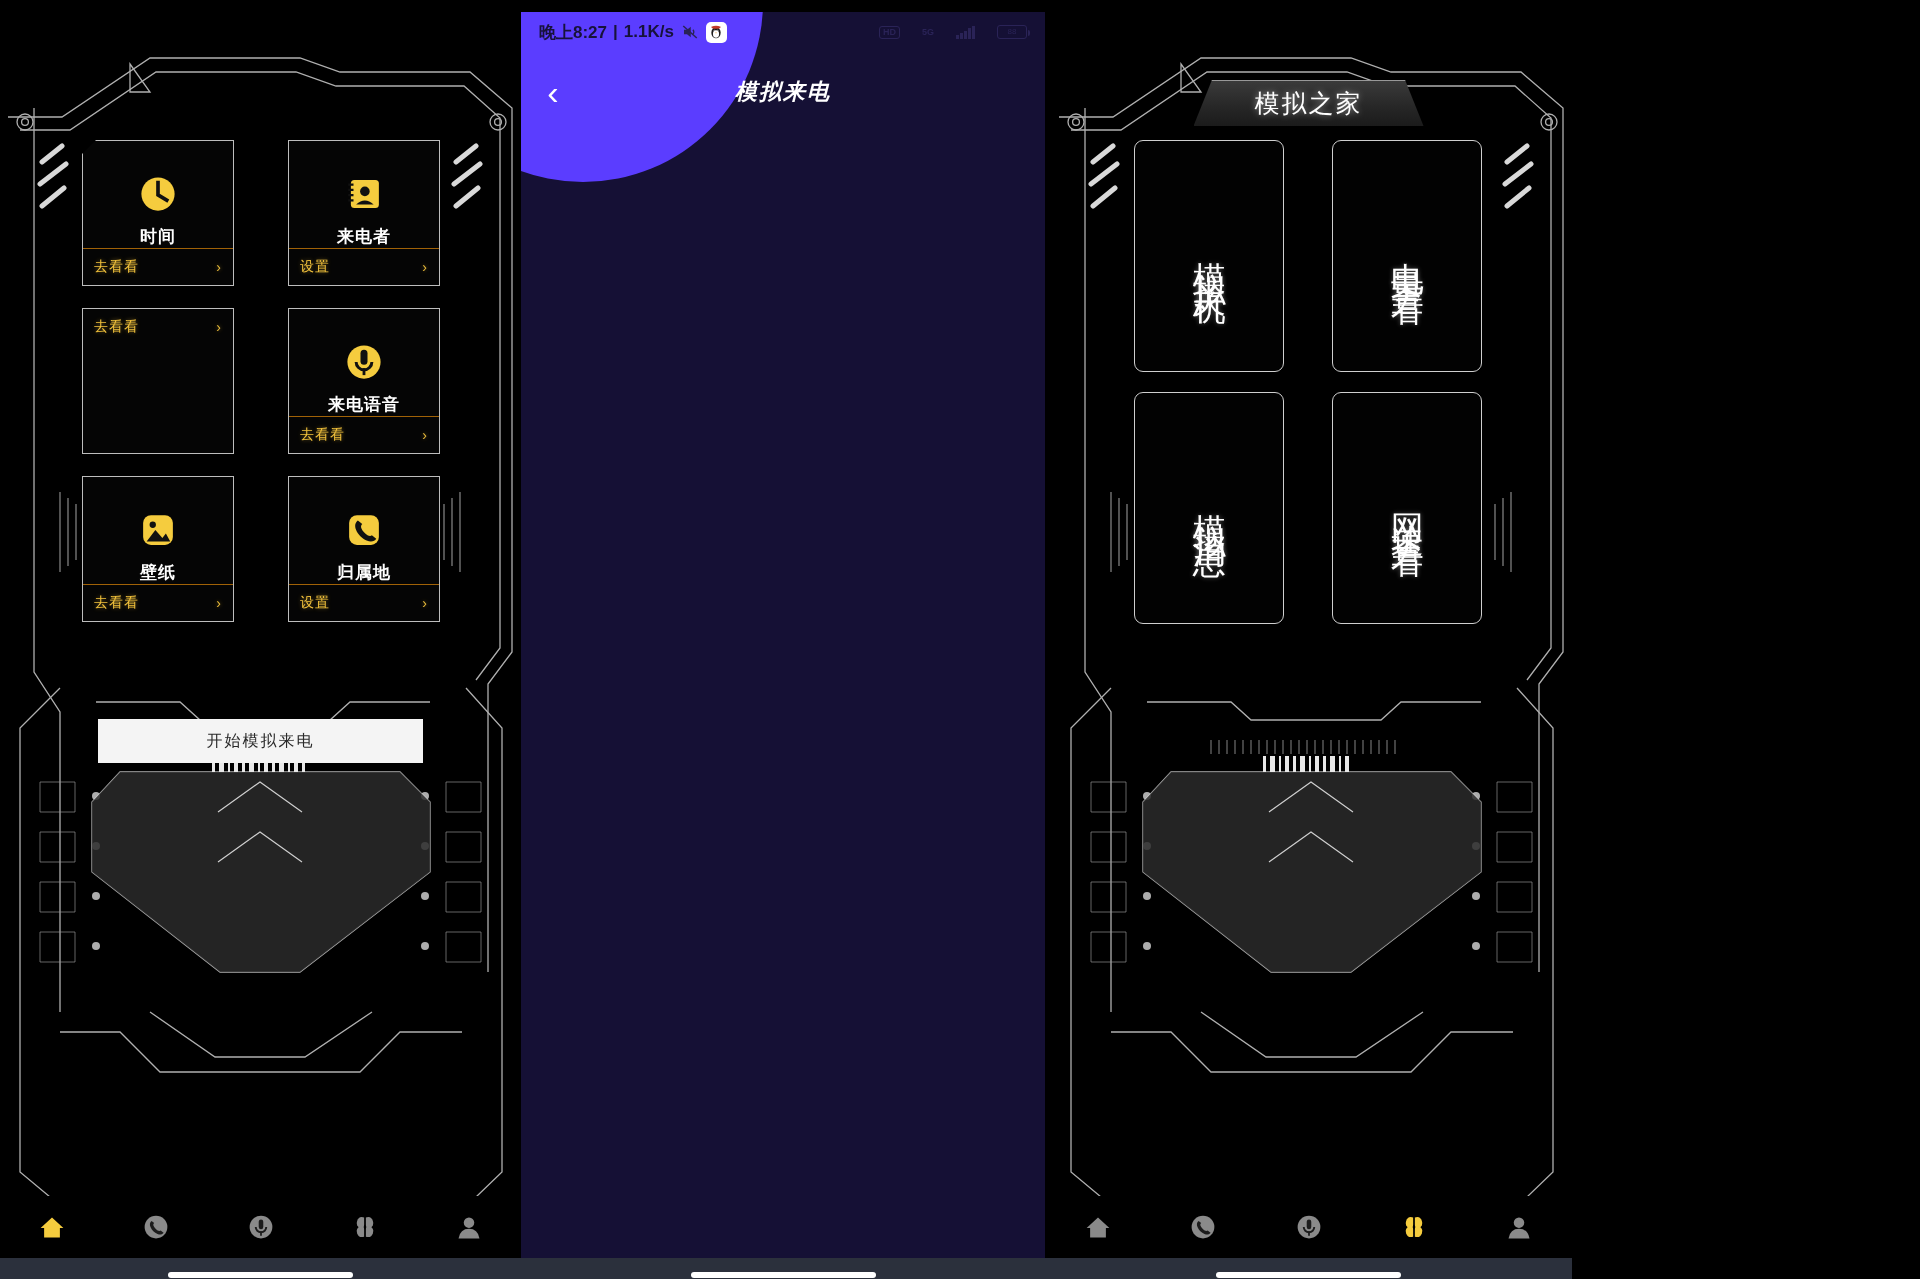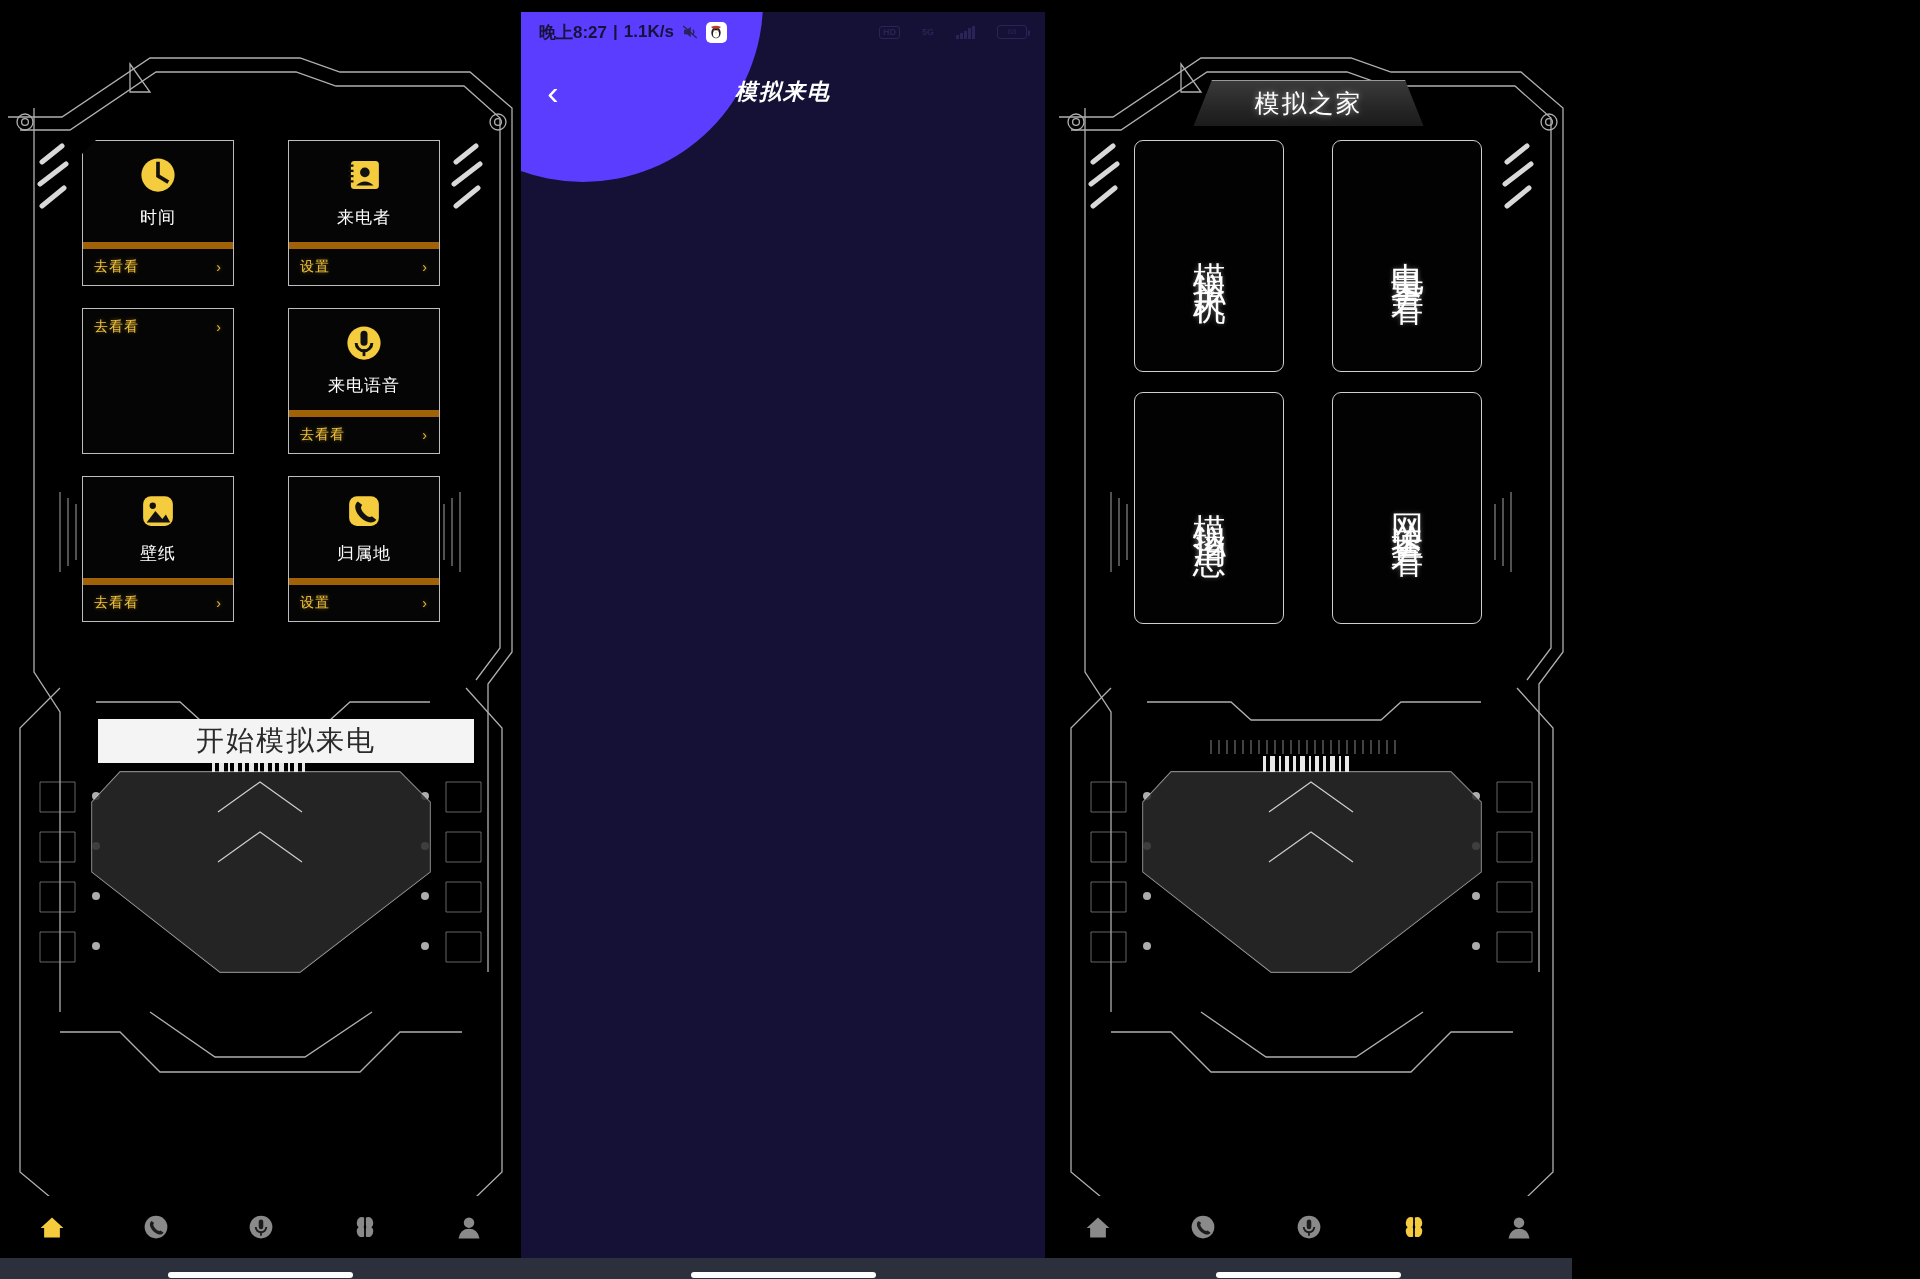--- a/index.html
+++ b/index.html
@@ -46,38 +46,39 @@
     position:absolute; left:82px; top:128px; width:358px;
     display:grid; grid-template-columns:152px 152px; gap:22px 54px;
   }
   .card {
     border:1px solid #bdbdbd; background:#050505;
     position:relative;
   }
   .card.corner-tl { clip-path:polygon(14px 0,100% 0,100% 100%,0 100%,0 14px); }
   .card-top {
     height:108px; display:flex; flex-direction:column;
-    align-items:center; justify-content:center; gap:10px;
-    border-bottom:7px solid #a16207;
+    align-items:center; justify-content:flex-end; gap:10px;
+    border-bottom:1px solid #a16207;
+    font-weight:bold;
   }
   .card-icon { width:42px; height:42px; display:block; }
   .card-label { color:#fff; font-size:17px; letter-spacing:1px; }
   .card-foot {
     height:36px; display:flex; align-items:center;
     justify-content:space-between; padding:0 11px;text-align:right;
   }
   .card-foot span { color:#f2c23c; font-size:14px; letter-spacing:1px;
     text-shadow:0 0 4px rgba(242,194,60,.45); }
   .chev { color:#fff; font-size:15px; line-height:1; opacity:.95; }
 
   
   .cta-white {
-    position:absolute; left:98px; top:707px; width:376px; height:44px;
+    position:absolute; left:98px; top:707px; width:325px; height:44px;
     background:#f4f4f4; display:flex; align-items:center; justify-content:center;
-    color:#2a2a2a; font-size:28px; letter-spacing:2px;text-align:right;
+    color:#2a2a2a; font-size:16px; letter-spacing:2px;text-align:right;
   }
 
   
   .navbar {
     position:absolute; left:0; right:0; bottom:33px; height:62px;
     background:#000; display:flex; align-items:center;
   }
   .nav-item { flex:1; display:flex; align-items:center; justify-content:center; }
   .nav-item svg { width:28px; height:28px; display:block; }
 

